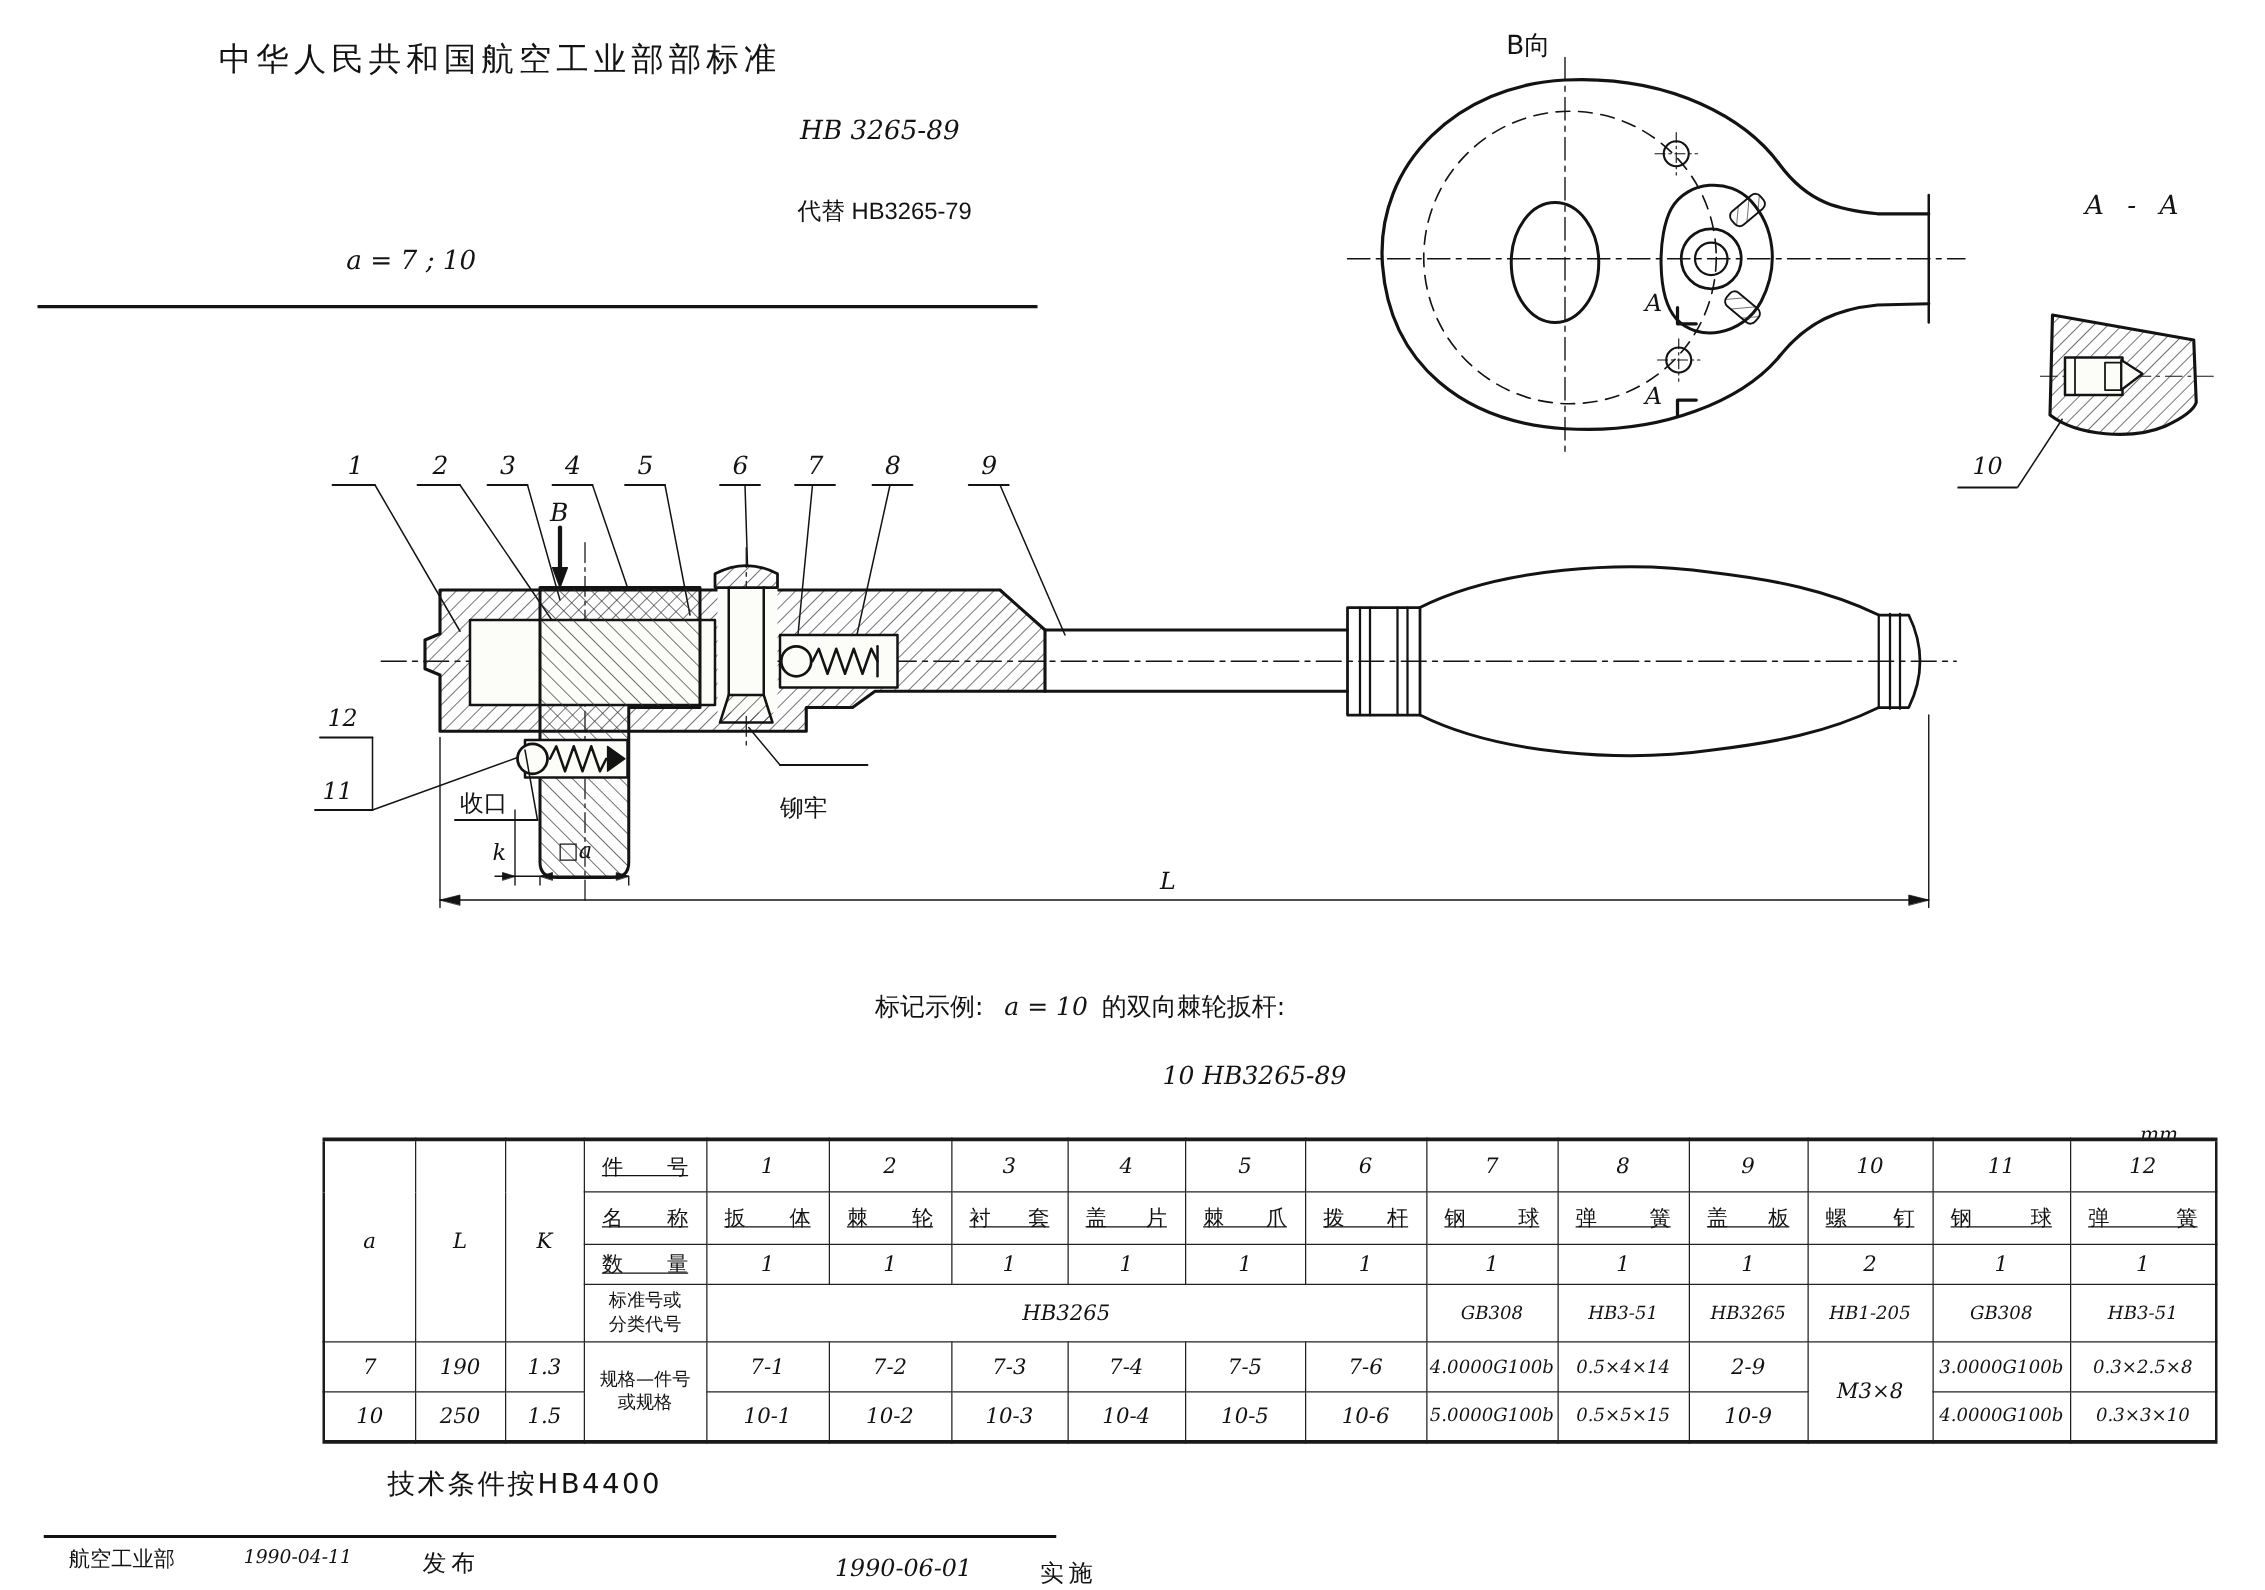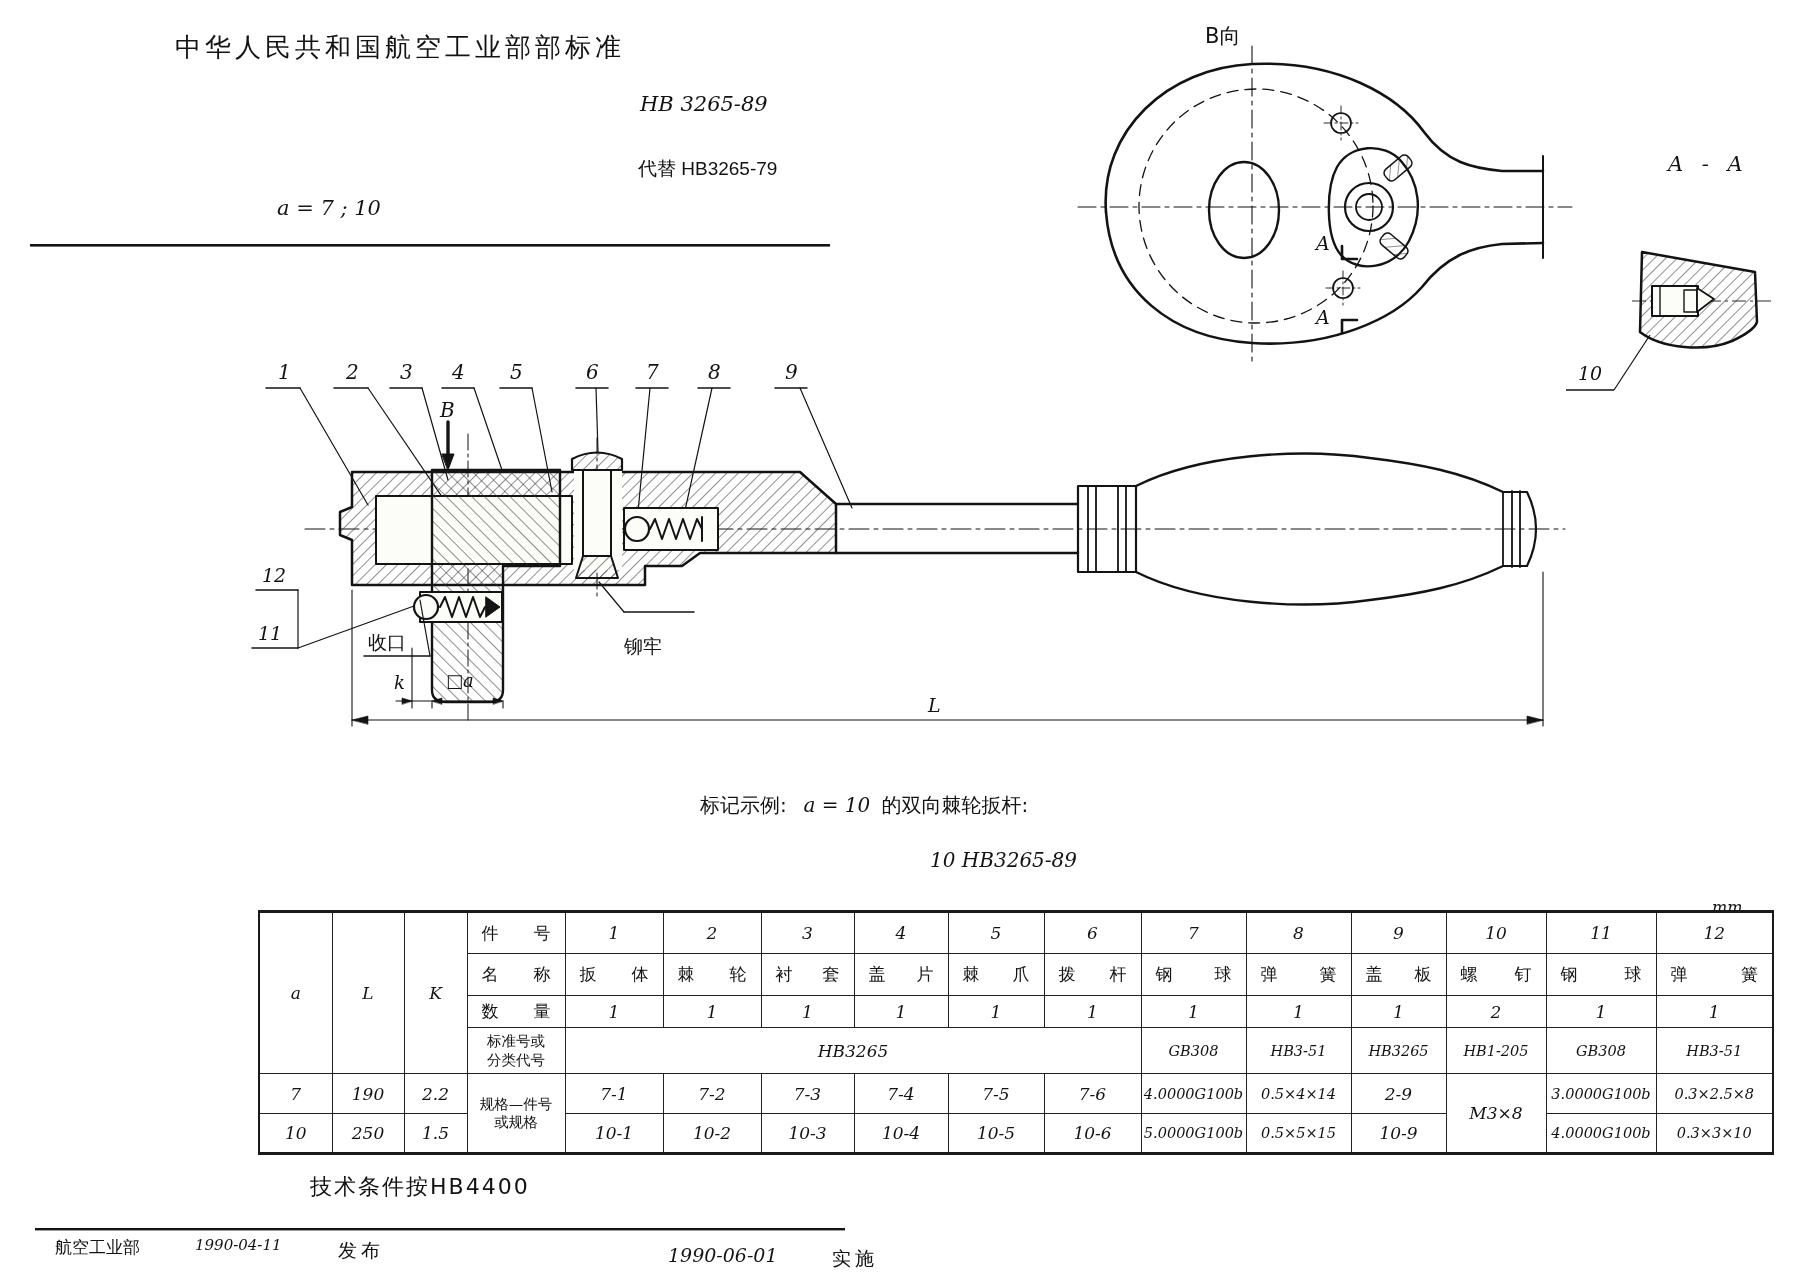--- a/index.html
+++ b/index.html
@@ -34,21 +34,21 @@
   
   .mark  { left:700px; top:792px; font-size:20px; }
   .desig { left:930px; top:848px; font-size:20px; }
   .unit  { left:1712px; top:898px; font-size:16px; }
   
   table.spec { position:absolute; left:258px; top:910px; z-index:2; border-collapse:collapse;
                table-layout:fixed; width:1514px; font-size:17px; color:#131313;}
   table.spec td { border:1.6px solid #222; text-align:center; vertical-align:middle;
                   overflow:hidden; padding:1px 2px; }
   table.spec { border:3px solid #1a1a1a; border-left-width:2px; border-right-width:2px;}
-  .spread { text-align:right; text-align-last:justify; padding:1px 14px !important; }
+  .spread { text-align:right; text-align-last:justify; padding:1px 14px !important;text-decoration:underline; }
   .small2 { font-size:14.5px; line-height:1.25; }
   .tnum { font-family:"DejaVu Serif", serif; font-style:italic; font-size:17px; }
   .tsm  { font-family:"DejaVu Serif", serif; font-style:italic; font-size:14.5px; }
   .tech { left:310px; top:1172px; font-size:22px; letter-spacing:2px;}
   .f-issuer { left:55px;  top:1236px; font-size:17px; }
   .f-idate  { left:195px; top:1236px; font-size:15px; }
   .f-ilbl   { left:338px; top:1238px; font-size:19px; letter-spacing:4px;}
   .f-mdate  { left:668px; top:1244px; font-size:19px; }
   .f-mlbl   { left:832px; top:1246px; font-size:19px; letter-spacing:4px;}
 </style>
@@ -315,21 +315,21 @@
       <td class="tsm">GB308</td>
       <td class="tsm">HB3-51</td>
       <td class="tsm">HB3265</td>
       <td class="tsm">HB1-205</td>
       <td class="tsm">GB308</td>
       <td class="tsm">HB3-51</td>
     </tr>
     <tr style="height:40px;">
       <td class="tnum">7</td>
       <td class="tnum">190</td>
-      <td class="tnum">2.2</td>
+      <td class="tnum">1.3</td>
       <td rowspan="2" class="small2 hand">
         <div>规格—件号</div>
         <div>或规格</div>
       </td>
       <td class="tnum">7-1</td>
       <td class="tnum">7-2</td>
       <td class="tnum">7-3</td>
       <td class="tnum">7-4</td>
       <td class="tnum">7-5</td>
       <td class="tnum">7-6</td>

